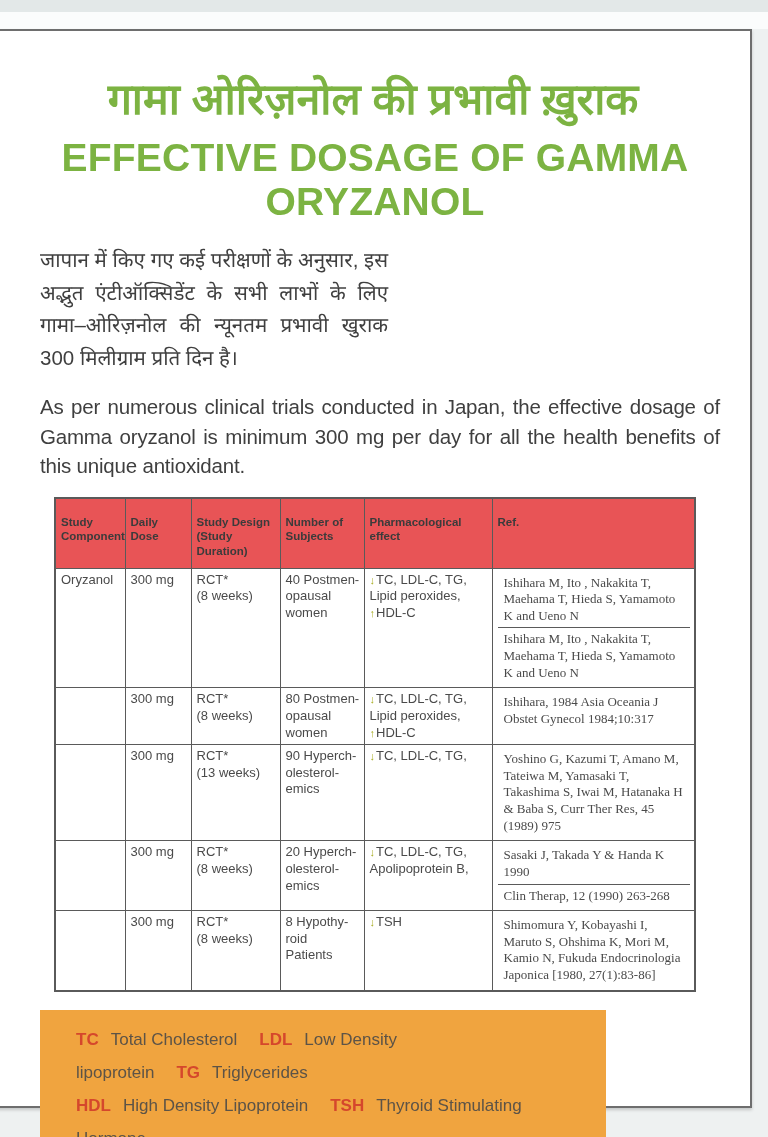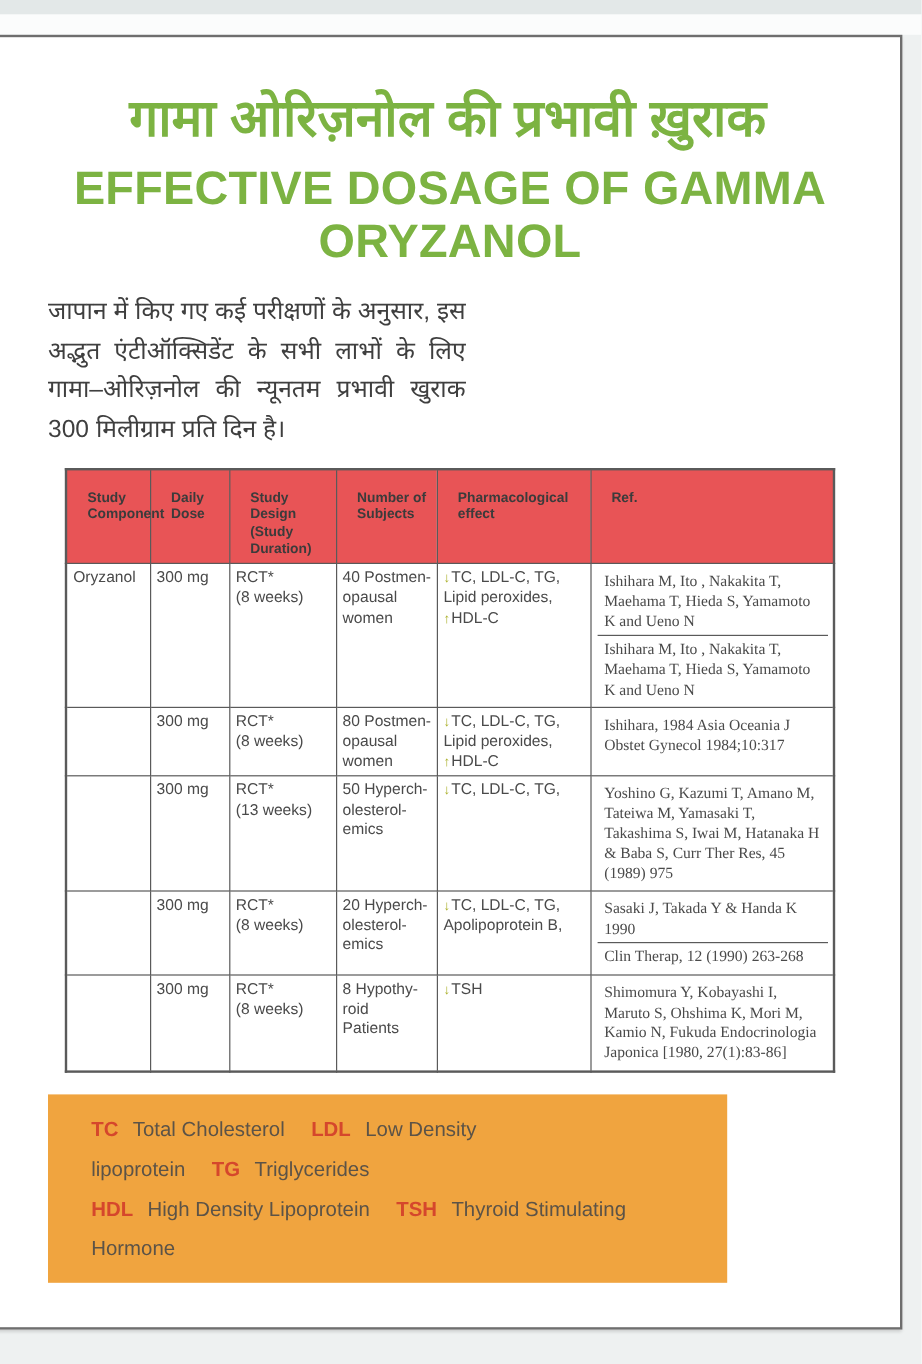--- a/index.html
+++ b/index.html
@@ -32,21 +32,21 @@
   .para-en{flex:1;line-height:1.45;letter-spacing:-0.2px;}
   table.study{
     border-collapse:collapse;table-layout:fixed;width:640px;
     margin:16px 0 0 58px;border:2px solid var(--border);
   }
   table.study col.c1{width:70px;} table.study col.c2{width:66px;}
   table.study col.c3{width:89px;} table.study col.c4{width:84px;}
   table.study col.c5{width:128px;} table.study col.c6{width:203px;}
   table.study th{
     background:var(--hdr-red);color:#3b3b3b;font-size:11.5px;font-weight:700;
-    text-align:left;vertical-align:top;padding:16px 4px 4px 17px;height:70px;
+    text-align:left;vertical-align:top;padding:16px 4px 4px 5px;height:70px;
     border:1.5px solid var(--border);line-height:1.25;
   }
   table.study td{
     border:1.5px solid var(--border);vertical-align:top;
     padding:3px 4px 3px 5px;font-size:13px;line-height:1.28;color:#4a4a4a;
   }
   td .pre{white-space:pre-line;}
   td.ref-cell{padding:0;font-family:Liberation Serif, serif;}
   .ref-part{padding:3px 4px 3px 6px;}
   .ref-part + .ref-part{border-top:1.5px solid var(--border);}
@@ -65,20 +65,21 @@
 
 <div class="top-strip"></div>
 <div class="above-strip"></div>
 
 <div class="page">
   <h1 class="title-hi">गामा ओरिज़नोल की प्रभावी ख़ुराक</h1>
   <h2 class="title-en">EFFECTIVE DOSAGE OF GAMMA ORYZANOL</h2>
 
   <div class="cols">
     <p class="para para-hi">जापान में किए गए कई परीक्षणों के अनुसार, इस अद्भुत एंटीऑक्सिडेंट के सभी लाभों के लिए गामा–ओरिज़नोल की न्यूनतम प्रभावी खुराक 300 मिलीग्राम प्रति दिन है।</p>
+    <p class="para para-en">As per numerous clinical trials conducted in Japan, the effective dosage of Gamma oryzanol is minimum 300 mg per day for all the health benefits of this unique antioxidant.</p>
   </div>
 
   <table class="study">
     <colgroup>
       <col class="c1">
         <col class="c2">
         <col class="c3">
         <col class="c4">
         <col class="c5">
         <col class="c6">
@@ -138,21 +139,21 @@
           </td>
         </tr>
         <tr>
           <td></td>
           <td>300 mg</td>
           <td>
             <div class="pre">RCT*
 (13 weeks)</div>
           </td>
           <td>
-            <div class="pre">50 Hyperch-
+            <div class="pre">90 Hyperch-
 olesterol-
 emics</div>
           </td>
           <td>
             <div><span class="arrow">↓</span>TC, LDL-C, TG,</div>
           </td>
           <td class="ref-cell">
             <div class="ref-part">Yoshino G, Kazumi T, Amano M, Tateiwa M, Yamasaki T, Takashima S, Iwai M, Hatanaka H &amp; Baba S, Curr Ther Res, 45 (1989) 975</div>
           </td>
         </tr>

